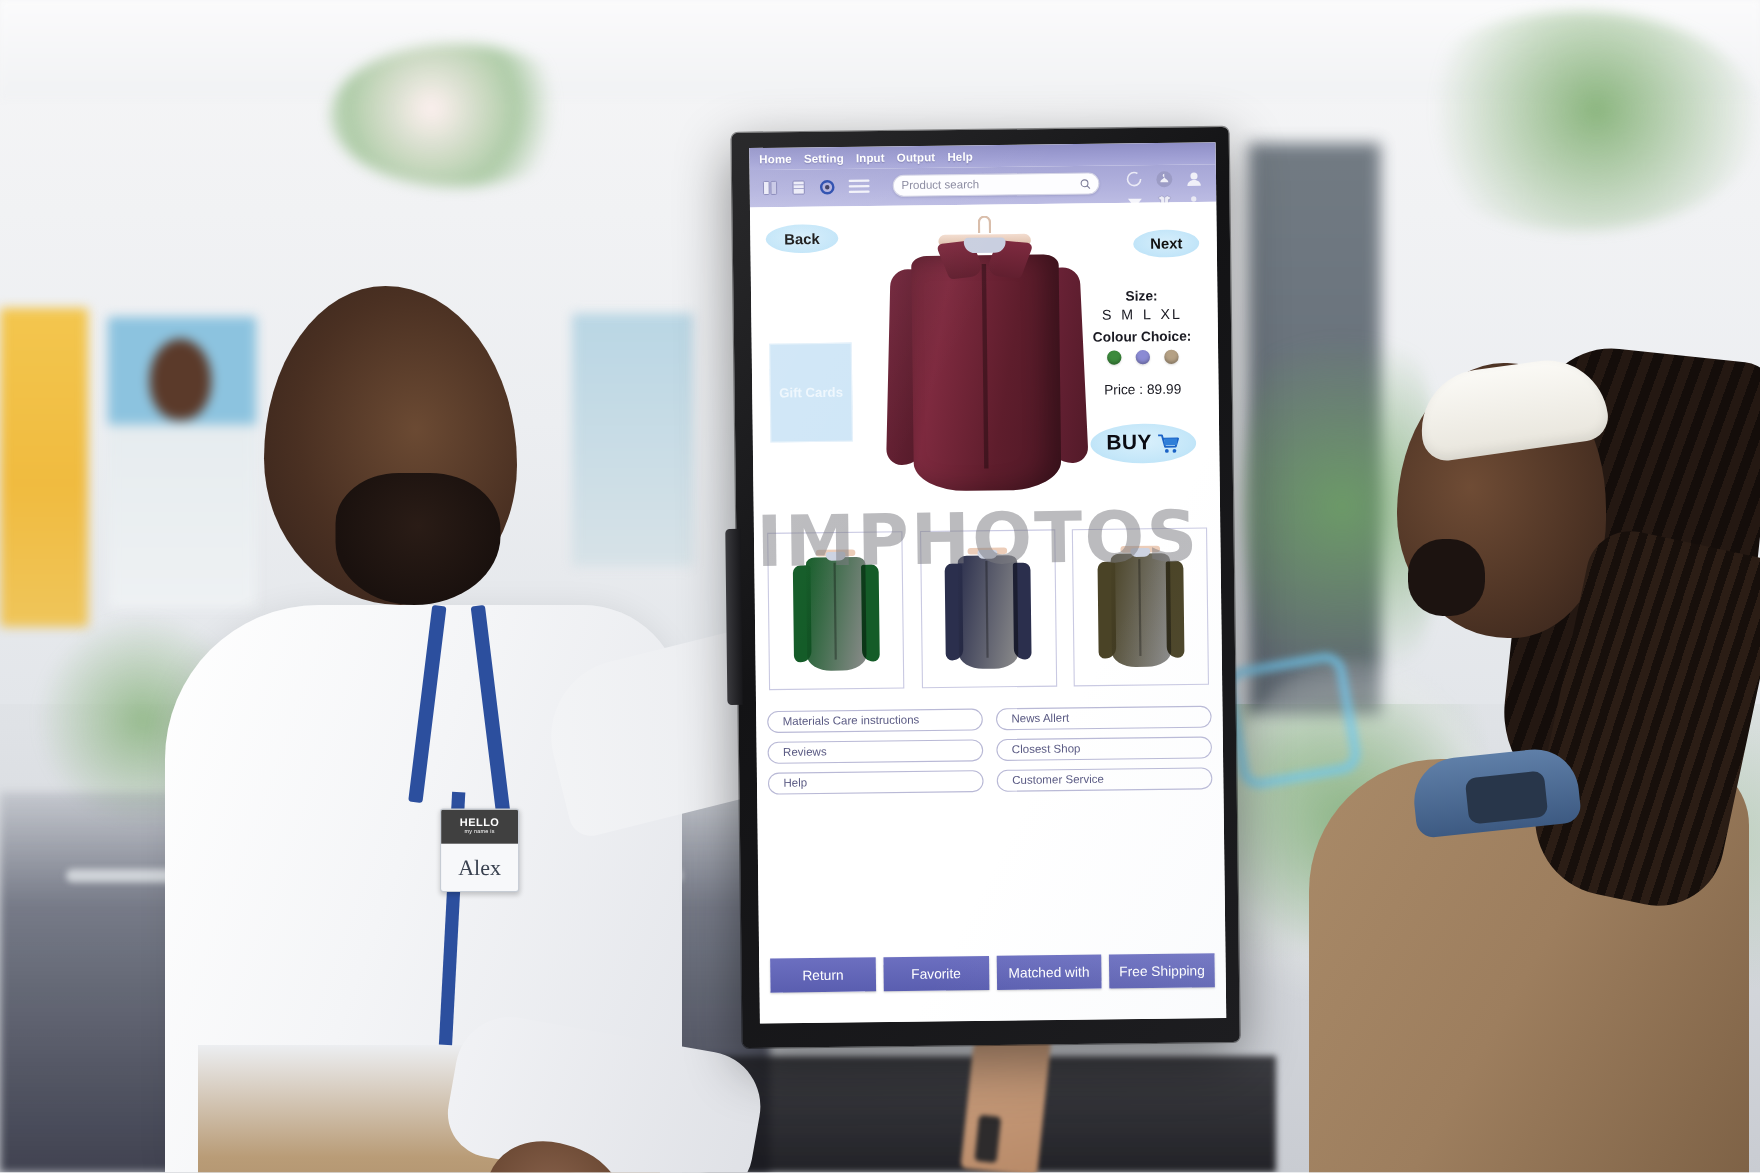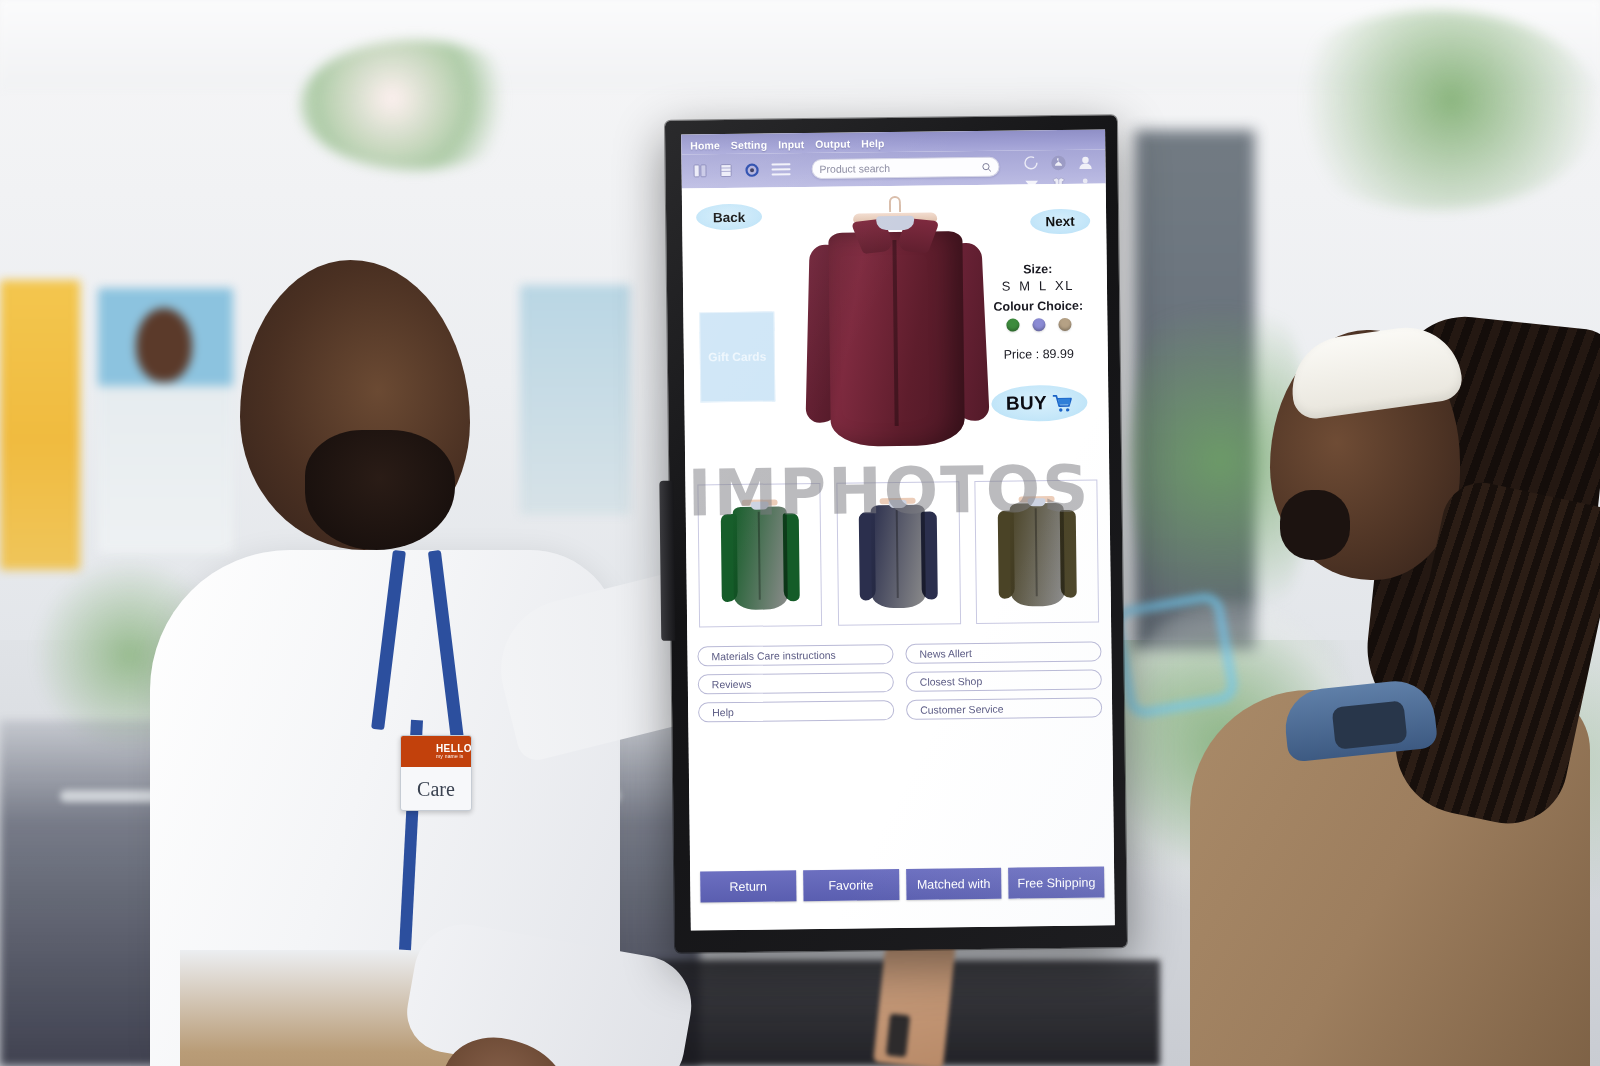--- a/index.html
+++ b/index.html
@@ -159,24 +159,23 @@
   .lanyard-l { left:262px; top:300px; height:180px; transform: rotate(7deg); }
   .lanyard-r { left:320px; top:300px; height:200px; transform: rotate(-7deg); }
   .lanyard-d { position:absolute; left:285px; top:470px; width:12px; height:230px; background:#2c4f9e; transform: rotate(3deg); }
   .badge {
     position:absolute; left:280px; top:485px; width:72px; height:76px;
     background:#f7f8fa; border:1px solid #c6ccd4; border-radius:3px;
     box-shadow:0 2px 5px rgba(0,0,0,.2);
     overflow:hidden;
   }
   .badge-top {
-    height:31px; background:#c2410c; color:#fff;
-    display:flex; flex-direction:column; justify-content:center;
+    height:31px; background:#404040; color:#fff;
+    display:flex; flex-direction:column; align-items:center; justify-content:center;
     line-height:1.05;
-    padding-left:35px;
   }
   .badge-hello { font-size:10px; font-weight:bold; letter-spacing:.4px; }
   .badge-sub { font-size:5px; letter-spacing:.2px; }
   .badge-name {
     height:45px; display:flex; align-items:center; justify-content:center;
     font-family:"Liberation Serif", serif; font-size:20px; color:#3a4250;
   }
 
   
   .person-right { position:absolute; left:1180px; top:290px; width:420px; height:776px; }
@@ -491,21 +490,21 @@
     <div class="pl-head"></div>
     <div class="pl-beard"></div>
     <div class="lanyard-l"></div>
     <div class="lanyard-r"></div>
     <div class="lanyard-d"></div>
     <div class="badge">
       <div class="badge-top">
         <div class="badge-hello">HELLO</div>
         <div class="badge-sub">my name is</div>
       </div>
-      <div class="badge-name">Care</div>
+      <div class="badge-name">Alex</div>
     </div>
   </div>
 
   <div class="person-right">
     <div class="pr-jacket"></div>
     <div class="pr-locks"></div>
     <div class="pr-head"></div>
     <div class="pr-beard"></div>
     <div class="pr-bandana"></div>
     <div class="pr-locks2"></div>

